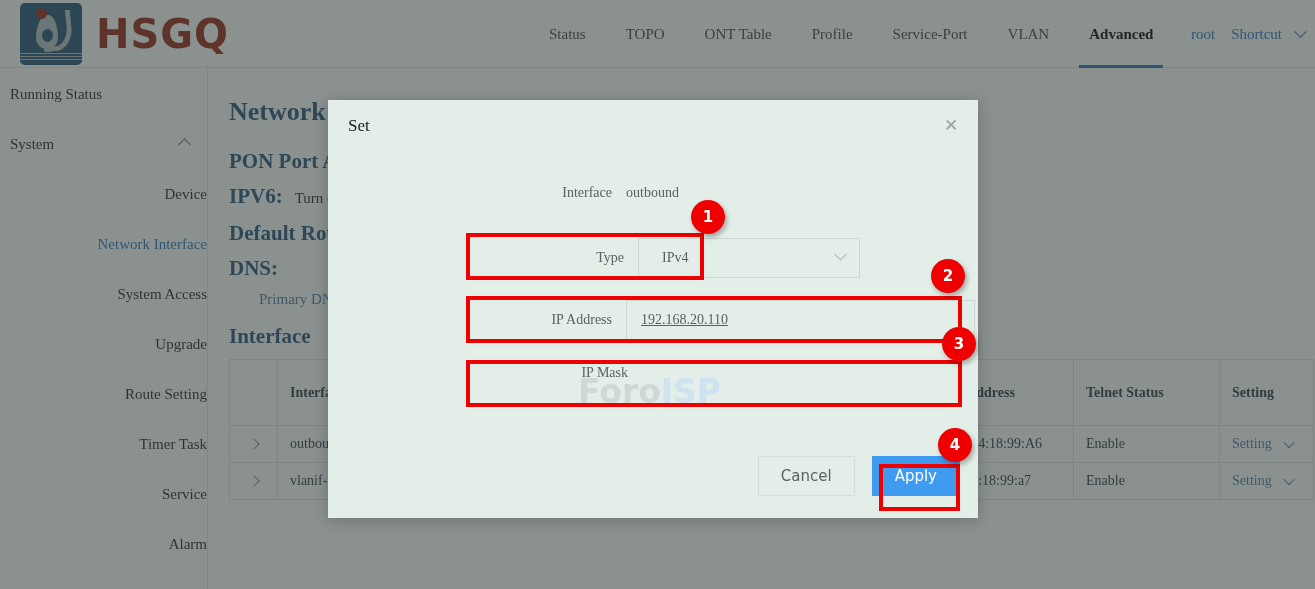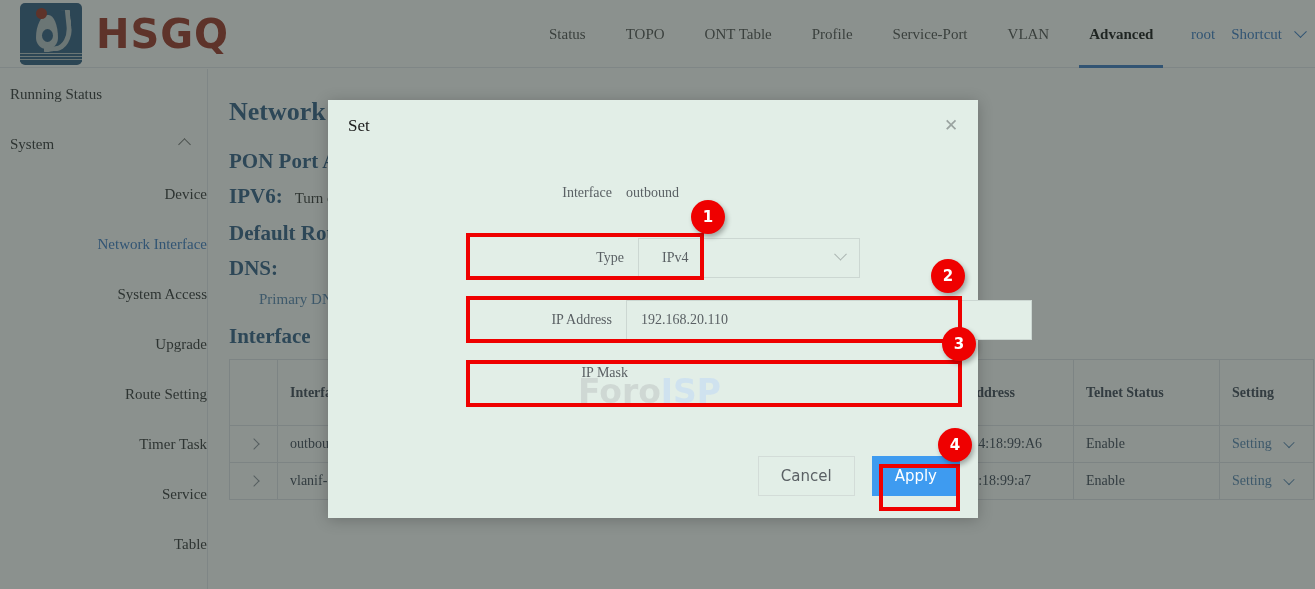--- a/index.html
+++ b/index.html
@@ -222,21 +222,21 @@
       <div class="side-item sub">
         <span>Route Setting</span>
       </div>
       <div class="side-item sub">
         <span>Timer Task</span>
       </div>
       <div class="side-item sub">
         <span>Service</span>
       </div>
       <div class="side-item sub">
-        <span>Table</span>
+        <span>Alarm</span>
       </div>
     </div>
 
     <div class="main">
       <div class="h-blue h1">Network Interface</div>
       <div class="h-blue h2">PON Port Adapt</div>
       <div class="row-line">
         <div class="h-blue inline-label">IPV6:</div>
         <div class="inline-val">Turn off</div>
       </div>
@@ -308,21 +308,21 @@
     <div class="frow" style="left:0px; top:138px;margin-left:12px;">
       <div class="flabel" style="width:298px;">Type</div>
       <div class="field" style="width:222px;padding-left:23px;">
         <span>IPv4</span>
         <span class="fchev"></span>
       </div>
     </div>
 
     <div class="frow" style="left:0px; top:200px;">
       <div class="flabel" style="width:298px;">IP Address</div>
-      <div class="field" style="width:406px;">
+      <div class="field" style="width:349px;text-decoration:underline;">
         <span>192.168.20.110</span>
       </div>
     </div>
 
     <div class="frow" style="left:16px; top:265px;">
       <div class="flabel" style="width:298px;">IP Mask</div>
     </div>
 
     <div style="position:absolute; right:18px; bottom:22px; display:flex; gap:17px;">
       <div class="btn btn-cancel">Cancel</div>

